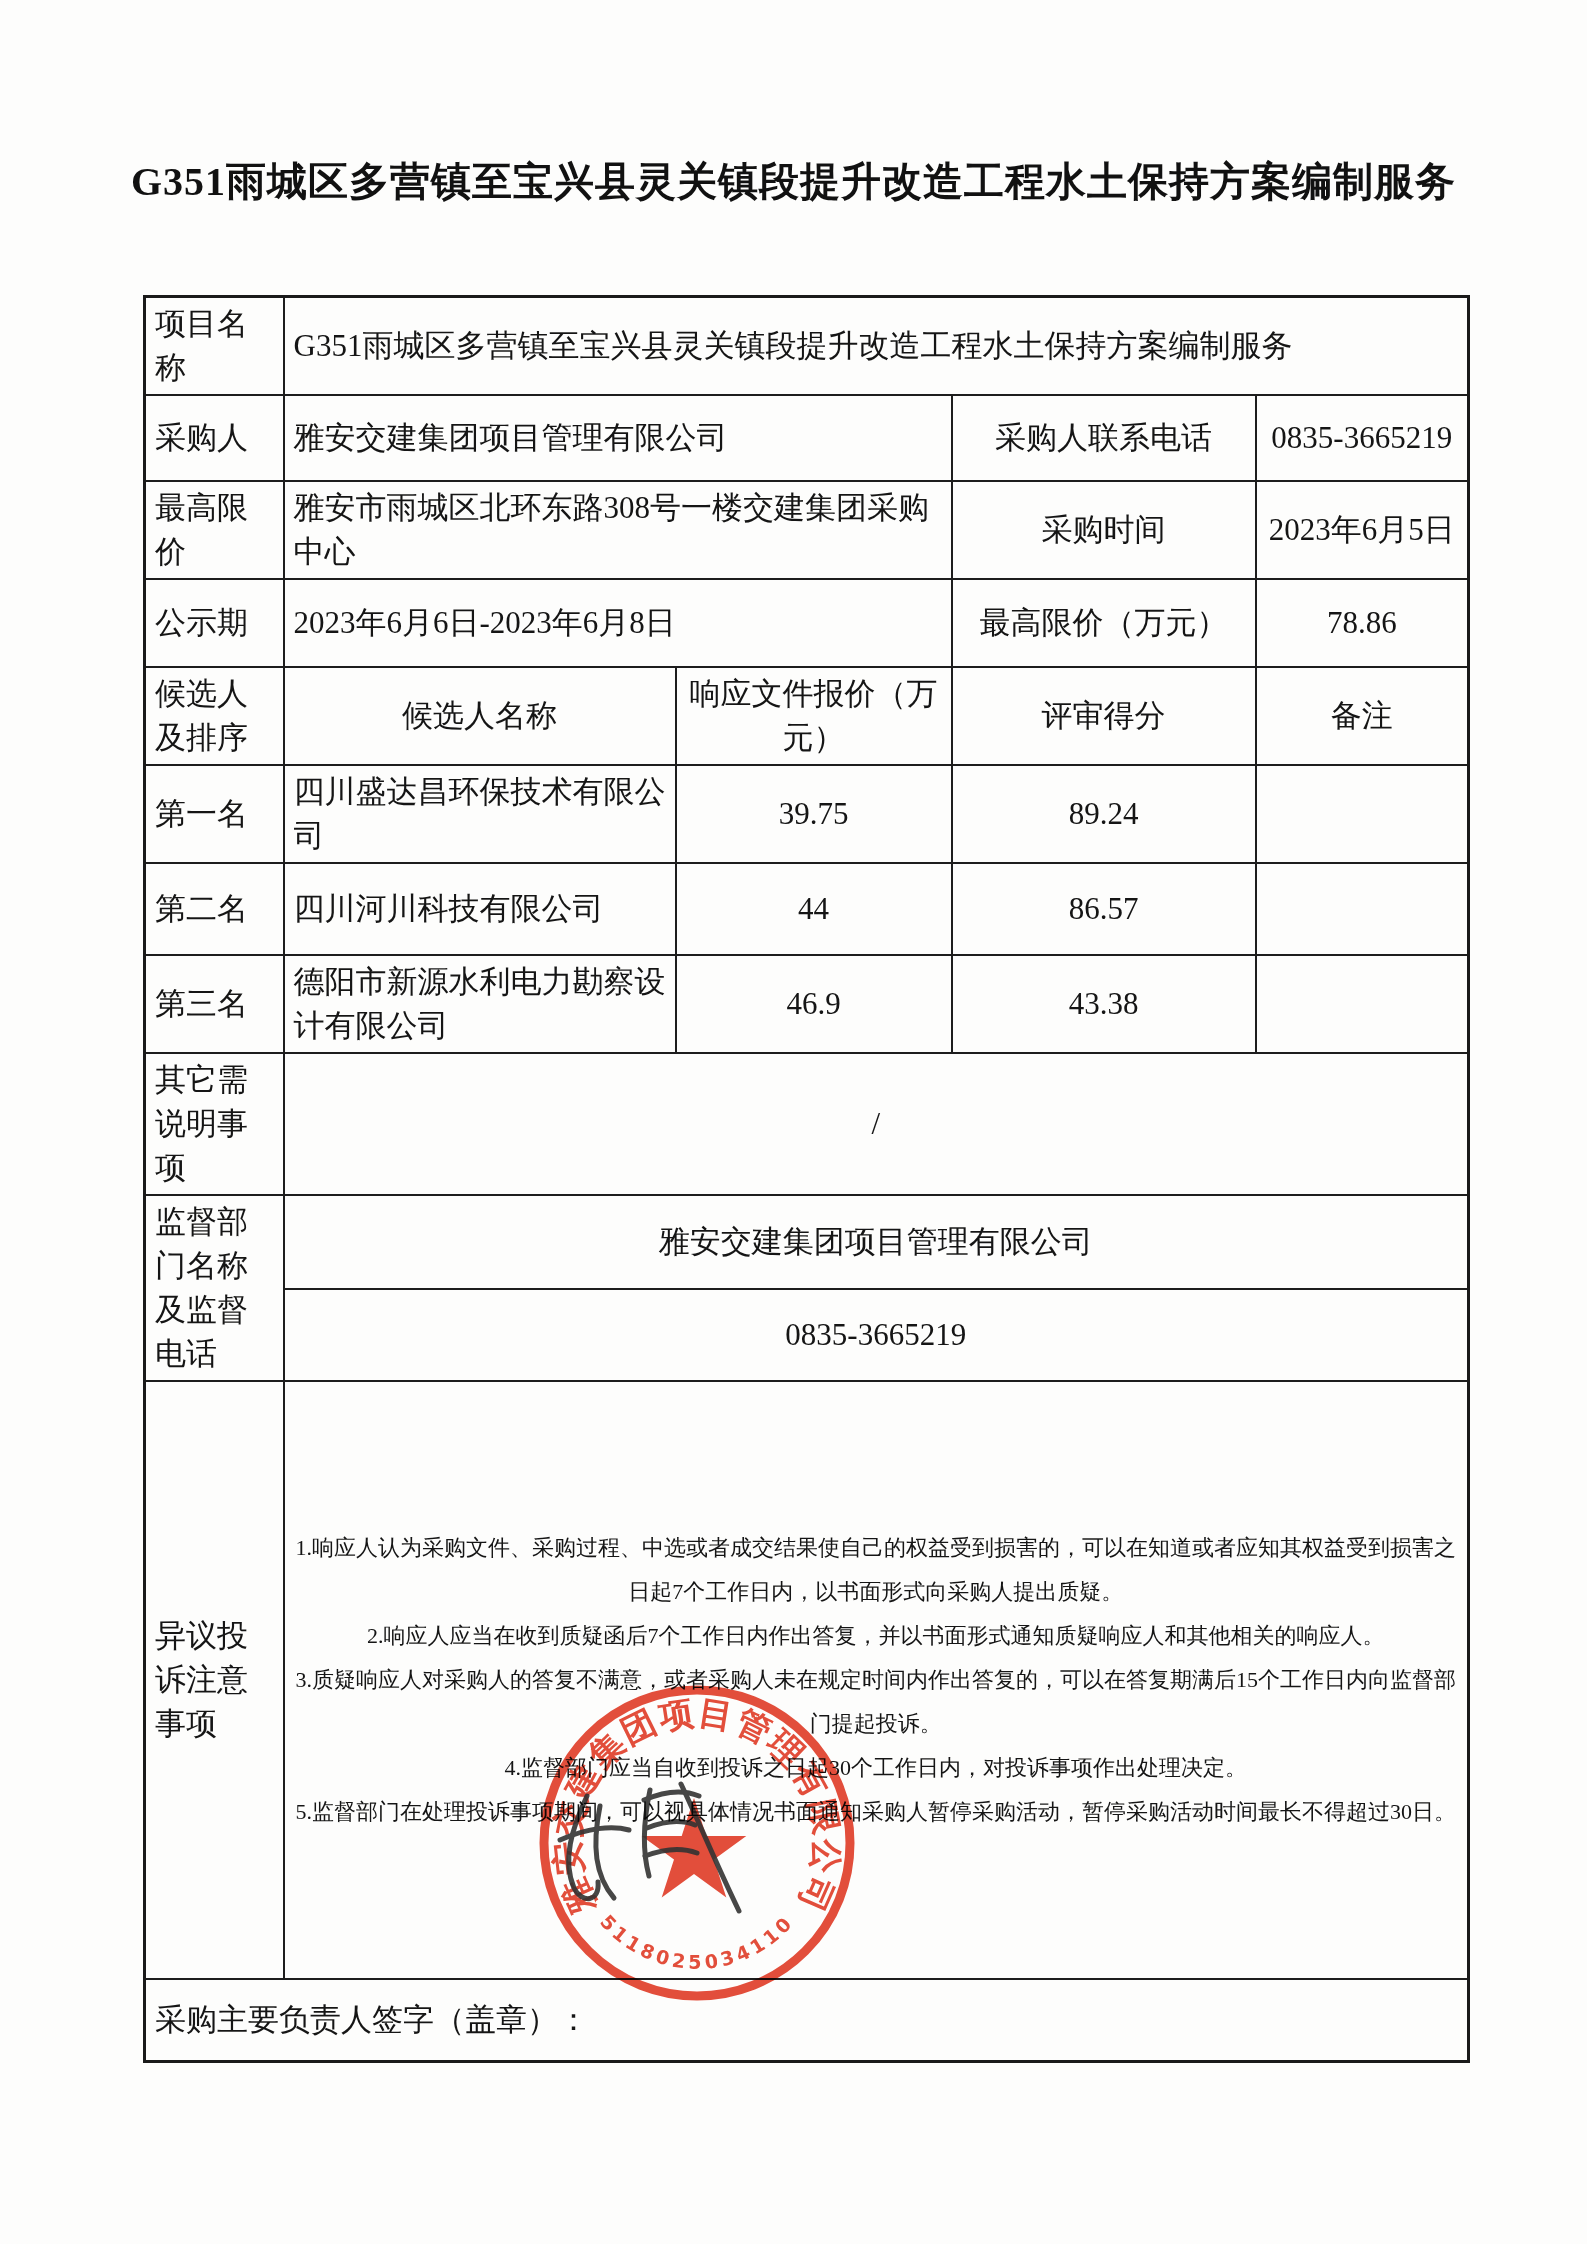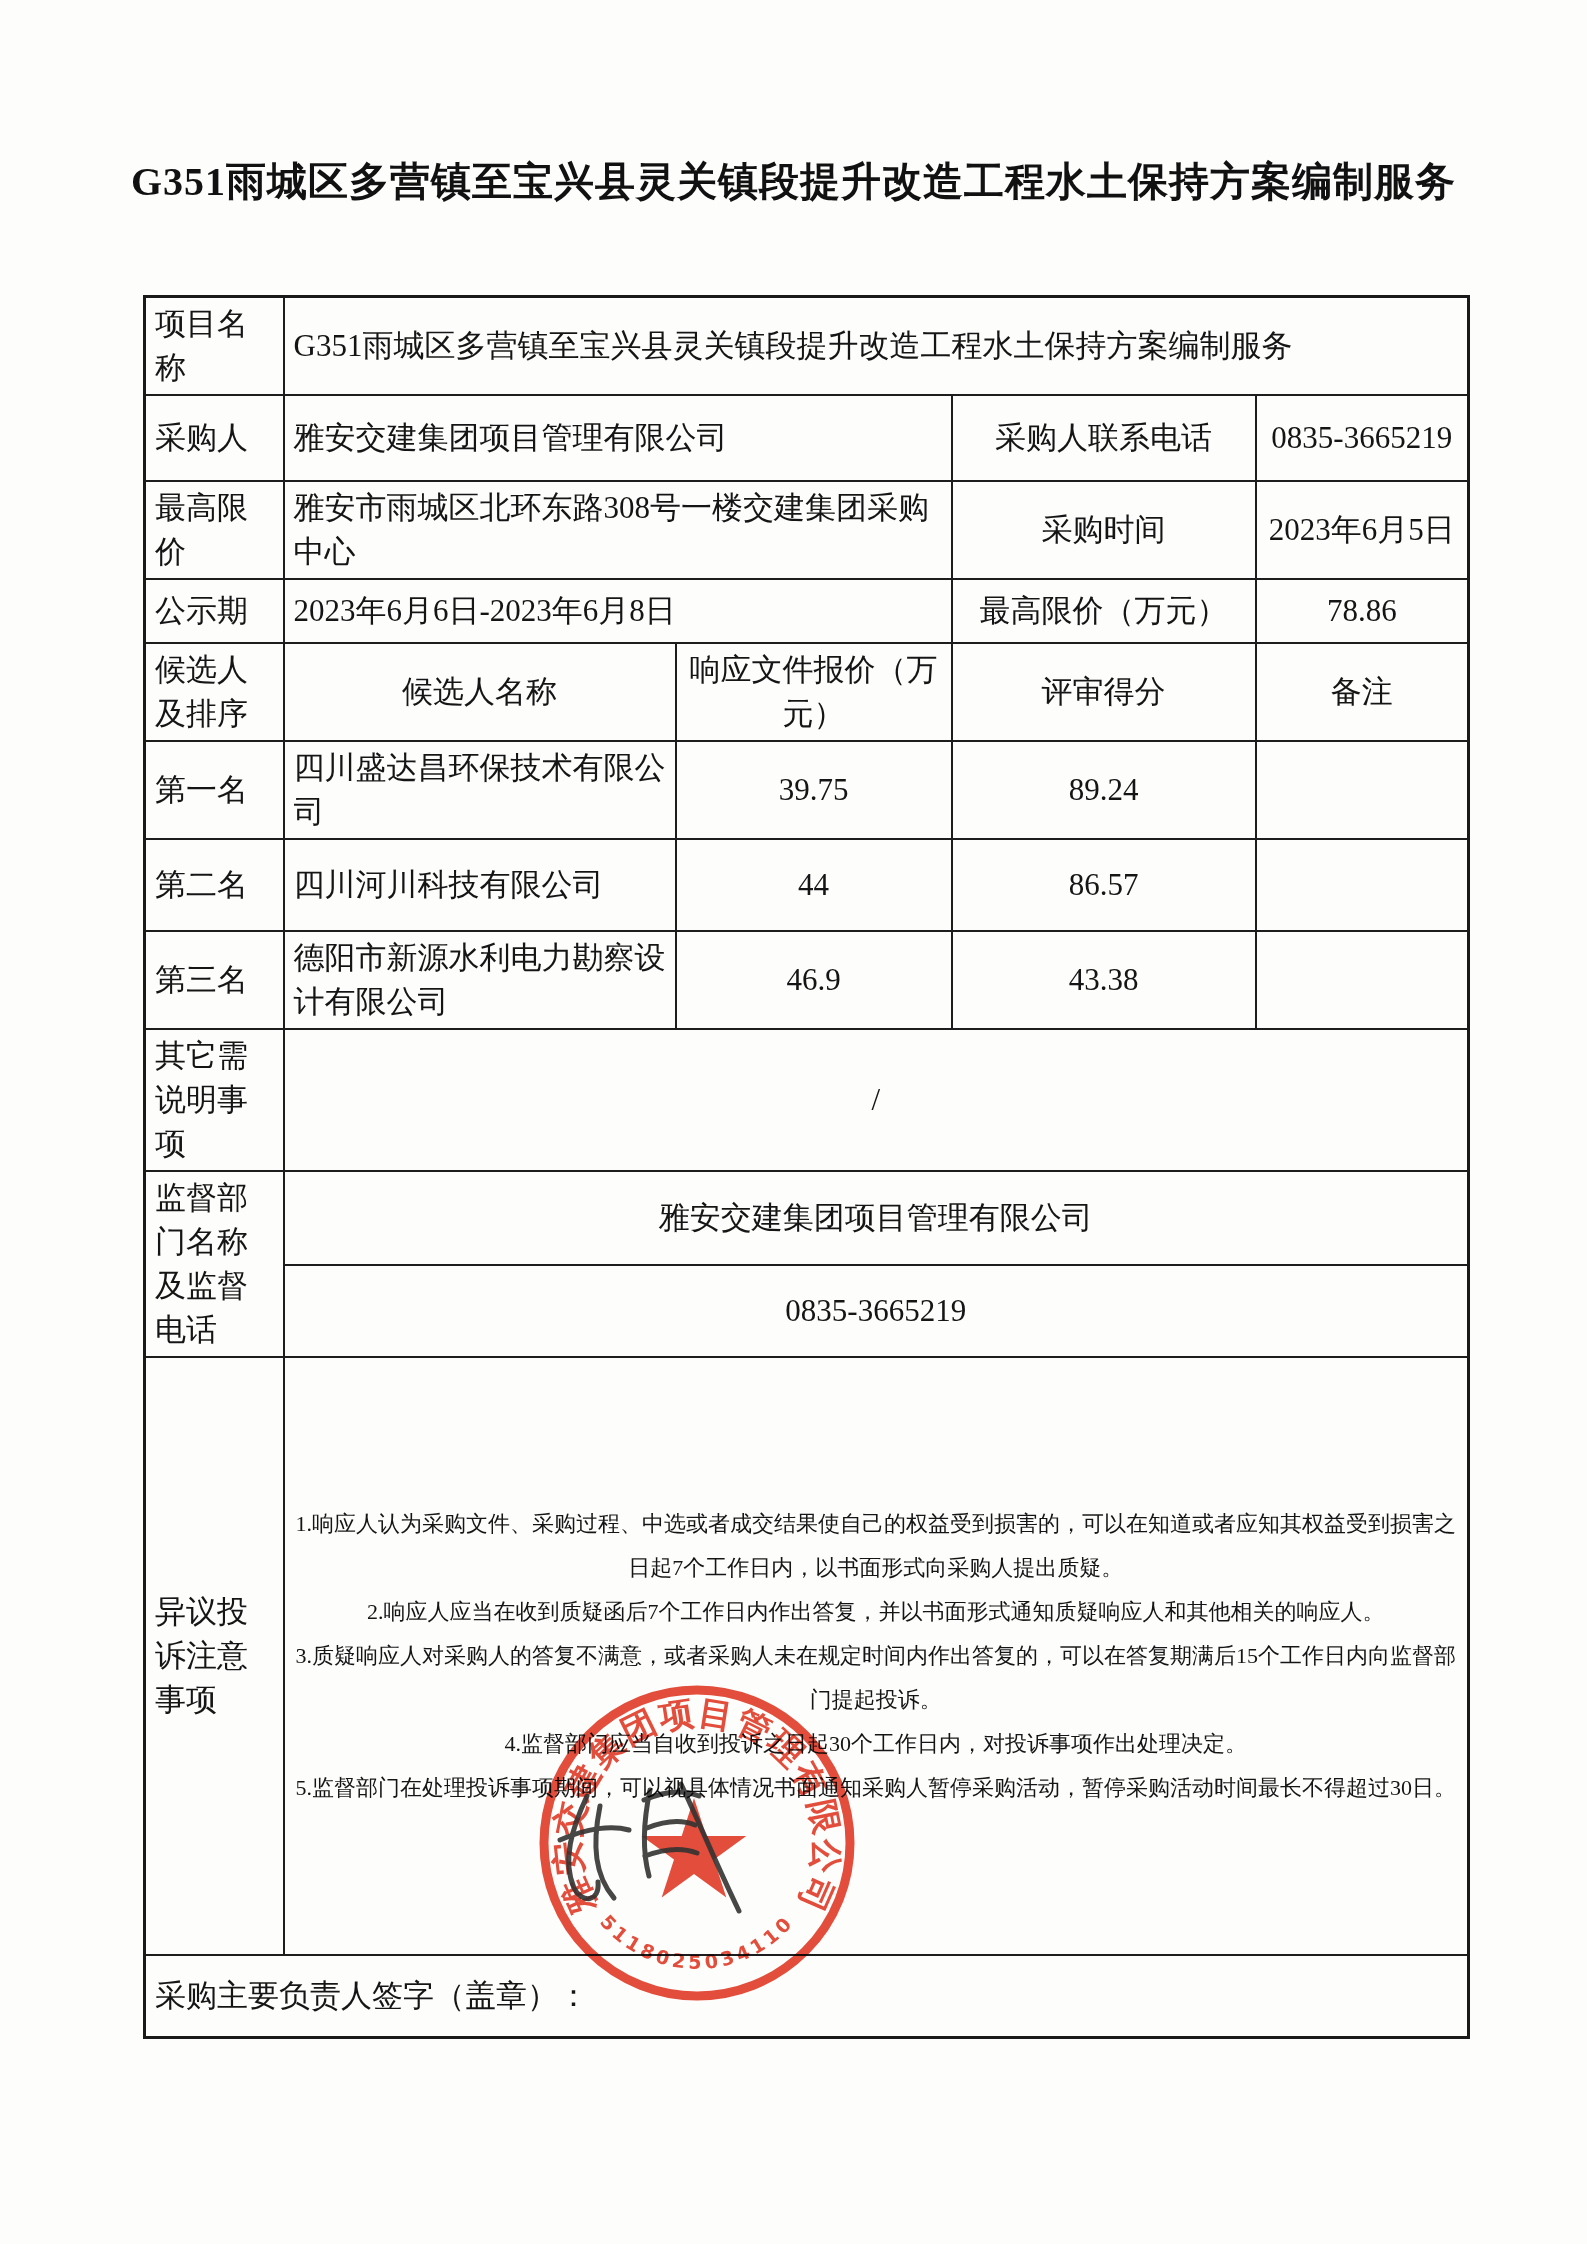--- a/index.html
+++ b/index.html
@@ -70,21 +70,21 @@
         <td colspan="2">雅安交建集团项目管理有限公司</td>
         <td class="ctr">采购人联系电话</td>
         <td class="ctr">0835-3665219</td>
       </tr>
       <tr style="height:84px">
         <td class="lbl">最高限价</td>
         <td colspan="2">雅安市雨城区北环东路308号一楼交建集团采购中心</td>
         <td class="ctr">采购时间</td>
         <td class="ctr">2023年6月5日</td>
       </tr>
-      <tr style="height:64px">
+      <tr style="height:88px">
         <td class="lbl">公示期</td>
         <td colspan="2">2023年6月6日-2023年6月8日</td>
         <td class="ctr">最高限价（万元）</td>
         <td class="ctr">78.86</td>
       </tr>
       <tr style="height:72px">
         <td class="lbl">候选人及排序</td>
         <td class="ctr">候选人名称</td>
         <td class="ctr">响应文件报价（万元）</td>
         <td class="ctr">评审得分</td>

